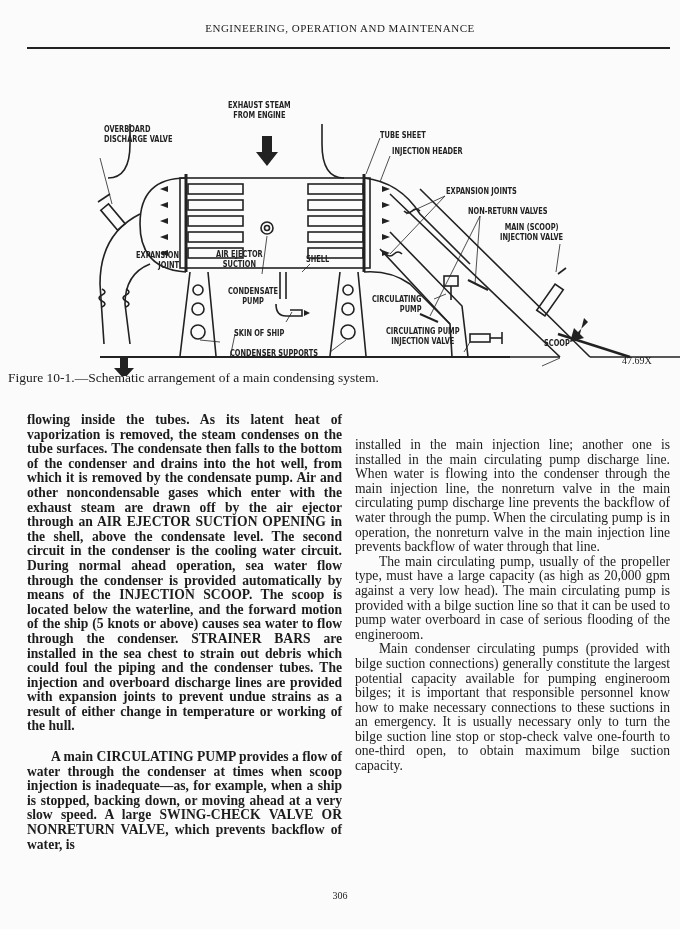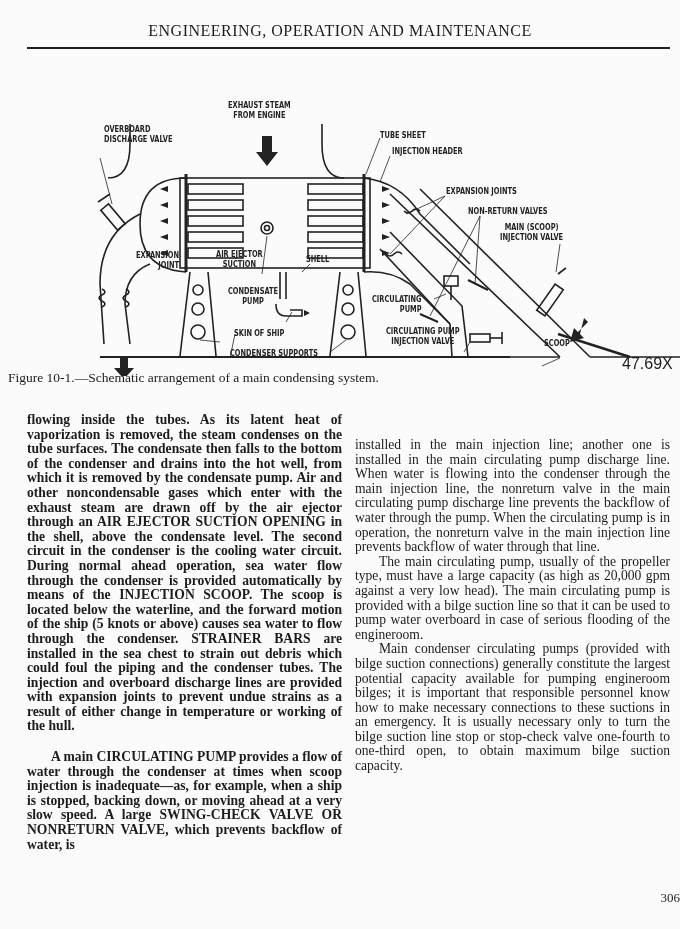--- a/index.html
+++ b/index.html
@@ -8,21 +8,21 @@
     background: #fbfbfb;
     position: relative;
     overflow: hidden;
     font-family: "DejaVu Serif", serif;
     color: #1c1c1c;
   }
   .running-head {
     position: absolute; top: 22px; left: 0; width: 680px;
     text-align: center;
     font-family: "Liberation Serif", serif;
-    font-size: 16px; letter-spacing: 0.5px;
+    font-size: 11px; letter-spacing: 0.5px;
   }
   .head-rule {
     position: absolute; top: 47px; left: 27px; width: 643px;
     height: 1.5px; background: #222;
   }
   .figure {
     position: absolute; top: 94px; left: 90px; width: 590px; height: 282px;
   }
   .figure svg { position: absolute; left: 0; top: 0; }
   .lbl {
@@ -31,42 +31,42 @@
     font-size: 8.5px; font-weight: bold;
     line-height: 10px;
     transform: scaleX(0.78);
     transform-origin: left top;
     white-space: pre;
     color: #222;
     text-align: center;
   }
   .fig-id {
     position: absolute; top: 355px; left: 622px;
-    font-family: Liberation Sans, sans-serif; font-size: 16px;
+    font-family: Liberation Serif, serif; font-size: 10px;
   }
   .caption {
     position: absolute; top: 370px; left: 8px; width: 675px;
     text-align: left;
     font-family: "Liberation Serif", serif; font-size: 13.5px;
   }
   .col {
     position: absolute; top: 413px; width: 315px;
     font-family: "Liberation Serif", serif;
     font-size: 13.6px; line-height: 14.6px;
     text-align: justify;
   }
   .col.left { left: 27px; font-weight: bold; }
   .col.right { left: 355px; margin-top: 25px; }
   .col p { margin: 0; }
   .col p.indent { text-indent: 24px; }
   .col p.gap { margin-top: 16px; }
   .page-number {
     position: absolute; top: 890px; left: 0; width: 680px;
-    text-align: right;
-    font-family: "Liberation Serif", serif; font-size: 13px;
+    text-align: center;
+    font-family: "Liberation Serif", serif; font-size: 10px;
   }
 </style>
 </head>
 <body>
 
 <div class="running-head">ENGINEERING, OPERATION AND MAINTENANCE</div>
 <div class="head-rule"></div>
 
 <div class="figure">
   <svg width="590" height="282" viewBox="0 0 590 282">

